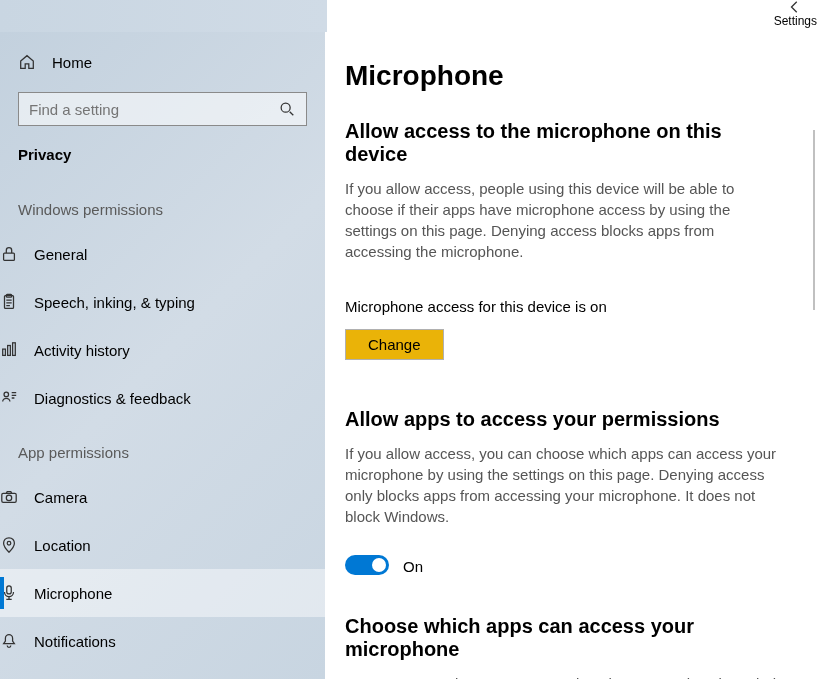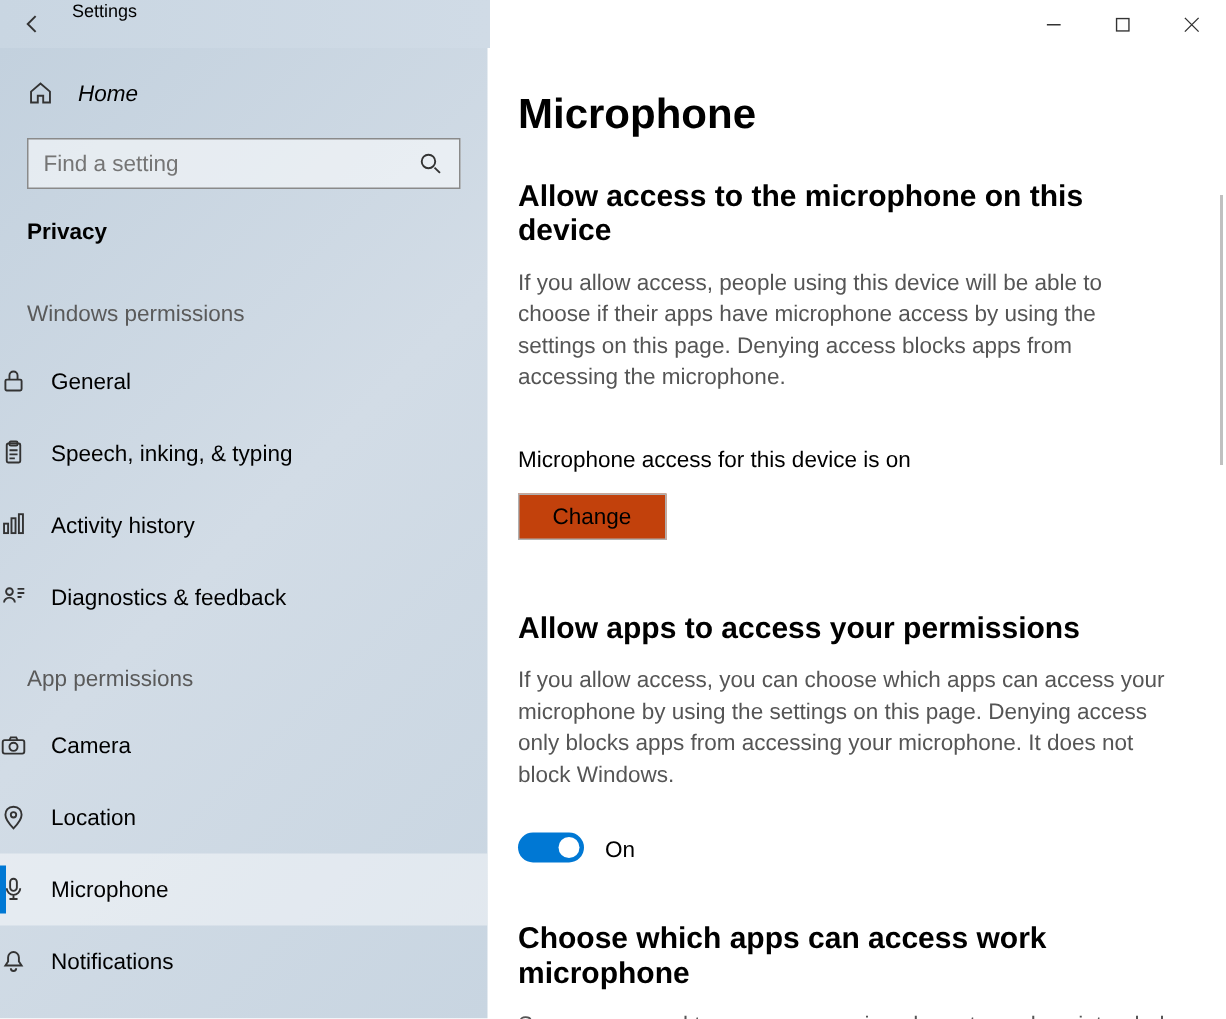--- a/index.html
+++ b/index.html
@@ -10,22 +10,23 @@
     width: 817px;
     height: 679px;
     overflow: hidden;
     display: flex;
     flex-direction: column;
     background: #fff;
   }
   .titlebar {
     height: 32px;
     display: flex;
-    align-items: flex-start;
+    align-items: flex-end;
     background: linear-gradient(to right, #c9d6e2 0%, #d0dbe6 40%, #ffffff 40%, #ffffff 100%);
+    flex-direction: column;
   }
   .titlebar .back { width: 44px; display:flex; align-items:center; justify-content:center; height:100%; }
   .titlebar .title { font-size: 12px; padding-left: 4px; }
   .titlebar .spacer { flex: 1; }
   .win-btn { width: 46px; height: 100%; display:flex; align-items:center; justify-content:center; }
   .content {
     flex: 1;
     display: flex;
     min-height: 0;
   }
@@ -39,21 +40,21 @@
     overflow: hidden;
   }
   .home-row {
     display: flex;
     align-items: center;
     height: 40px;
     padding-left: 18px;
     gap: 16px;
     margin-bottom: 10px;
   }
-  .home-row .label { font-size: 15px; font-style: italic; }
+  .home-row .label { font-size: 15px; }
   .search-box {
     margin: 0 18px 14px 18px;
     height: 34px;
     border: 1px solid #8a8a8a;
     background: rgba(255,255,255,0.55);
     display: flex;
     align-items: center;
     padding: 0 10px;
   }
   .search-box input {
@@ -103,21 +104,21 @@
     padding: 28px 28px 0 20px;
     overflow-y: auto;
     position: relative;
   }
   .main h1 { font-size: 28px; font-weight: 600; margin-bottom: 28px; }
   .main h2 { font-size: 20px; font-weight: 600; margin-bottom: 12px; }
   .desc { font-size: 15px; color: #555; line-height: 1.4; margin-bottom: 22px; max-width: 440px; }
   .status-line { font-size: 15px; margin-top: 36px; margin-bottom: 14px; }
   .change-btn {
     border: 1px solid #b0b0b0;
-    background: #c2410c;
+    background: #eab308;
     padding: 6px 22px;
     font-size: 15px;
     margin-bottom: 48px;
     cursor: default;
     text-align: right;
   }
   .toggle-row { display:flex; align-items:flex-end; gap: 14px; margin: 28px 0 40px 0; }
   .toggle {
     width: 44px; height: 20px; border-radius: 10px;
     background: #0078d4; position: relative;
@@ -279,18 +280,18 @@
     <button class="change-btn">Change</button>
 
     <h2>Allow apps to access your permissions</h2>
     <p class="desc">If you allow access, you can choose which apps can access your microphone by using the settings on this page. Denying access only blocks apps from accessing your microphone. It does not block Windows.</p>
 
     <div class="toggle-row">
       <div class="toggle"></div>
       <span class="toggle-label">On</span>
     </div>
 
-    <h2>Choose which apps can access work microphone</h2>
+    <h2>Choose which apps can access your microphone</h2>
     <p class="desc">Some apps need to access your microphone to work as intended. Turning off an app here might limit what it can do.</p>
 
     <div class="scroll-indicator"></div>
   </div>
 </div>
 
 </body></html>

